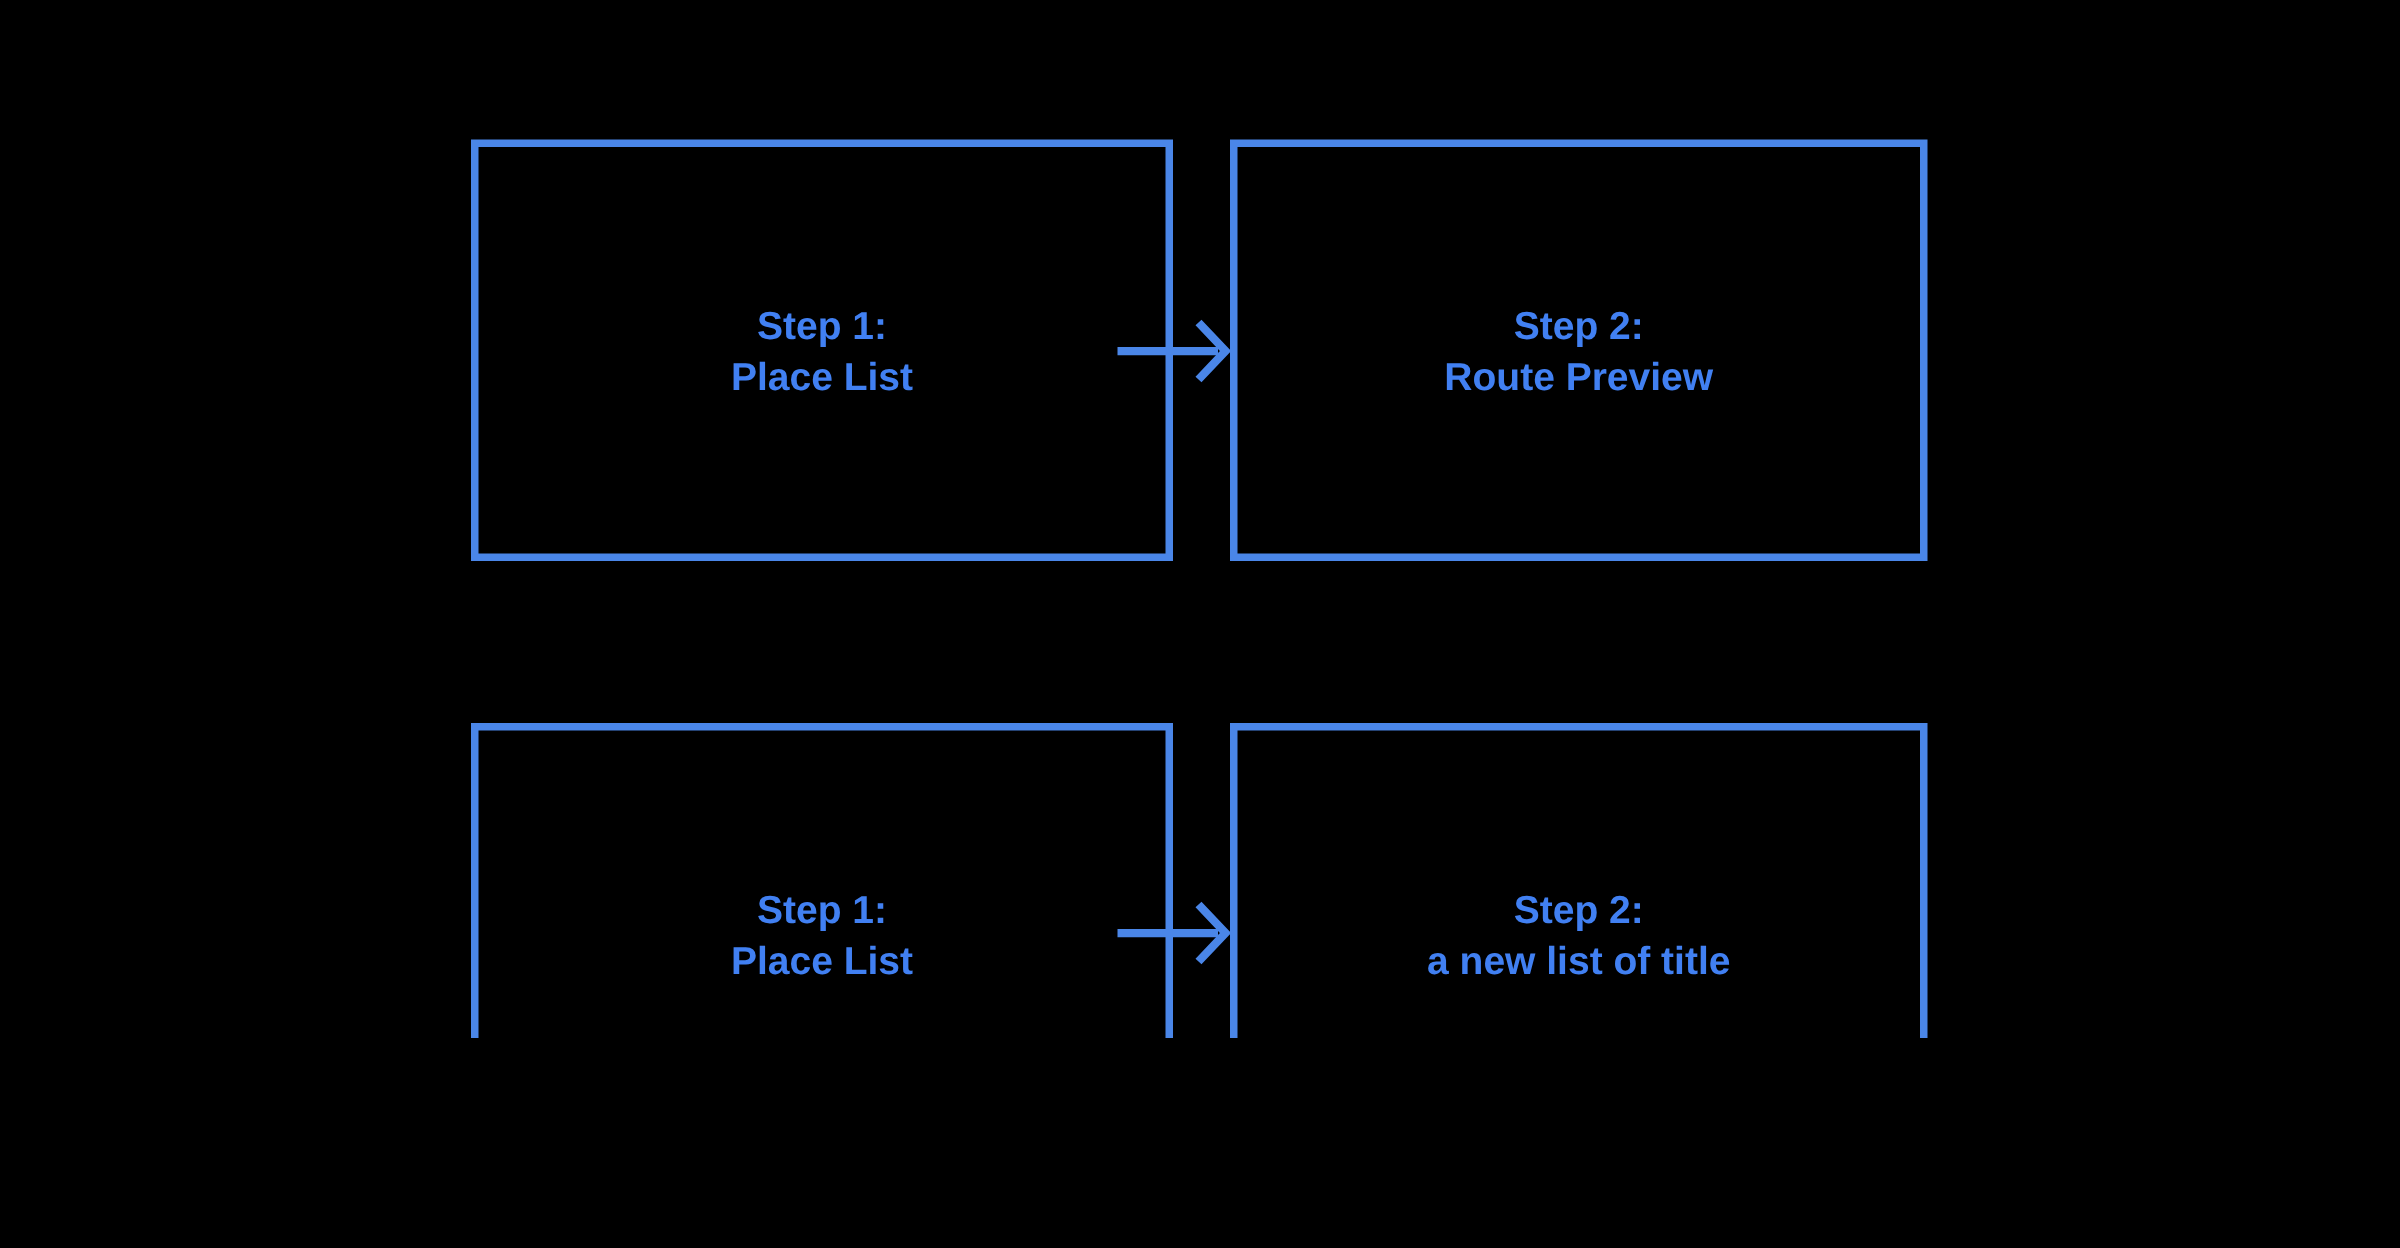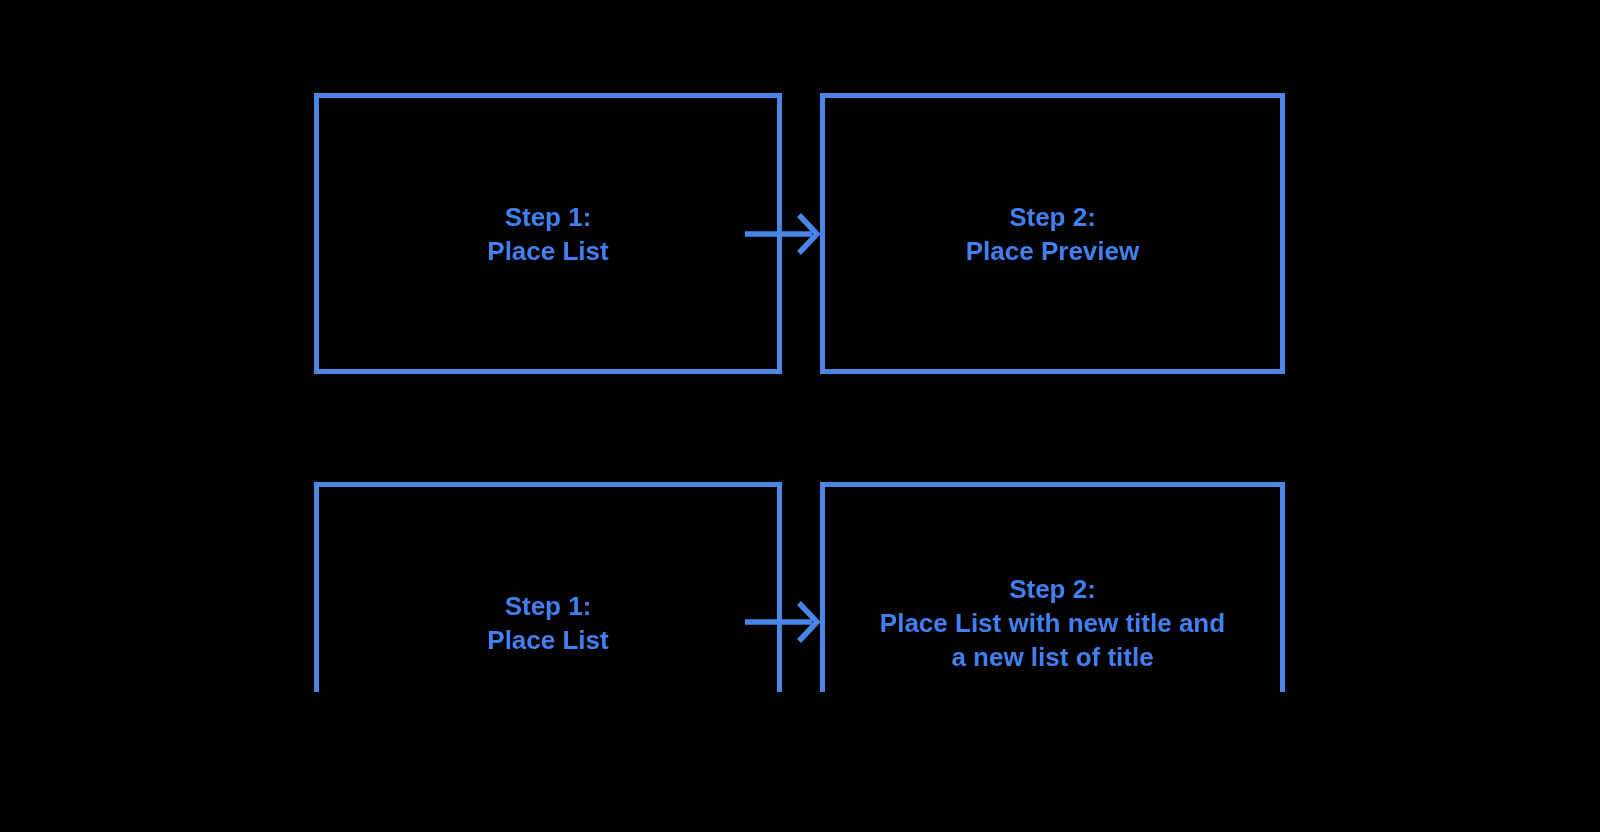--- a/index.html
+++ b/index.html
@@ -70,27 +70,26 @@
     </g>
   </svg>
 
   <div class="box row1 col-left">
     <div class="box-line">Step 1:</div>
     <div class="box-line">Place List</div>
   </div>
 
   <div class="box row1 col-right">
     <div class="box-line">Step 2:</div>
-    <div class="box-line">Place Preview</div>
+    <div class="box-line">Route Preview</div>
   </div>
 
   <div class="box row2 col-left">
     <div class="box-line">Step 1:</div>
     <div class="box-line">Place List</div>
   </div>
 
   <div class="box row2 col-right">
     <div class="box-line">Step 2:</div>
-    <div class="box-line">Place List with new title and</div>
     <div class="box-line">a new list of title</div>
   </div>
 
 </div>
 
 </body></html>

